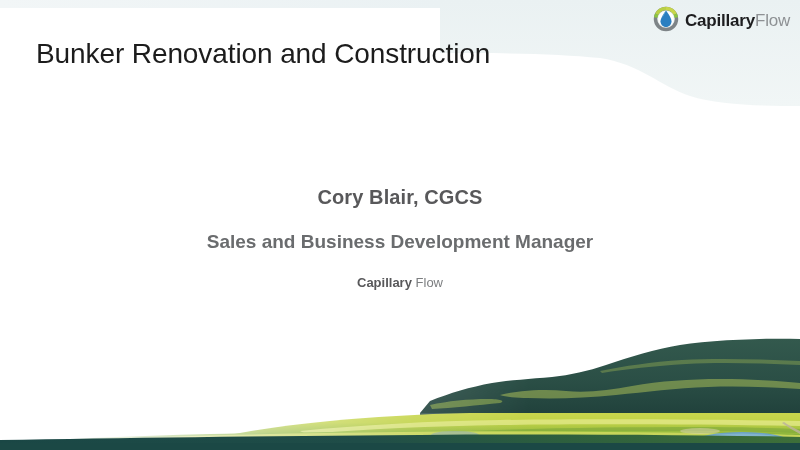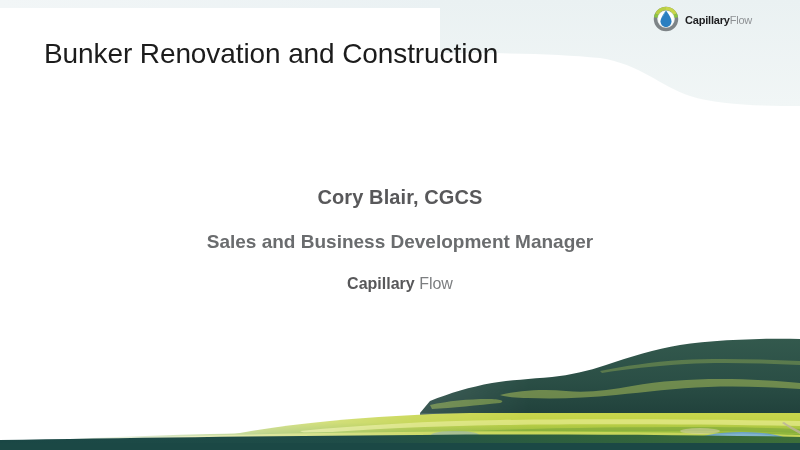--- a/index.html
+++ b/index.html
@@ -35,41 +35,40 @@
     position: absolute;
     left: 652px;
     top: 4px;
     display: flex;
     align-items: center;
     gap: 5px;
     height: 30px;
   }
   .logo-mark { width: 28px; height: 28px; display: block; }
   .logo-text {
-    font-size: 11px;
+    font-size: 17px;
     letter-spacing: -0.2px;
     white-space: nowrap;
     line-height: 1;
     position: relative;
     top: 1px;
   }
   .logo-text .t-bold   { font-weight: bold; color: #1d1d1f; }
   .logo-text .t-light  { font-weight: normal; color: #8e9194; }
 
   
   .slide-title {
     position: absolute;
     left: 36px;
     top: 38px;
     font-size: 28px;
     font-weight: normal;
     color: #1c1c1c;
     letter-spacing: -0.1px;
     white-space: nowrap;
-    margin-left: 8px;
   }
 
   
   .presenter {
     position: absolute;
     left: 0;
     top: 186px;
     width: 800px;
     text-align: center;
   }
@@ -80,21 +79,21 @@
     letter-spacing: 0.1px;
     margin: 0 0 22px 0;
   }
   .presenter .line-role {
     font-size: 19px;
     font-weight: bold;
     color: #6a6c6e;
     margin: 0 0 22px 0;
   }
   .presenter .line-company {
-    font-size: 16px;
+    font-size: 13px;
     color: #6a6c6e;
     margin: 4px;
   }
   .presenter .line-company .c-bold { font-weight: bold; color: #58585a; }
   .presenter .line-company .c-reg  { font-weight: normal; color: #7c7e80; }
 
   
   .landscape {
     position: absolute;
     left: 0;

